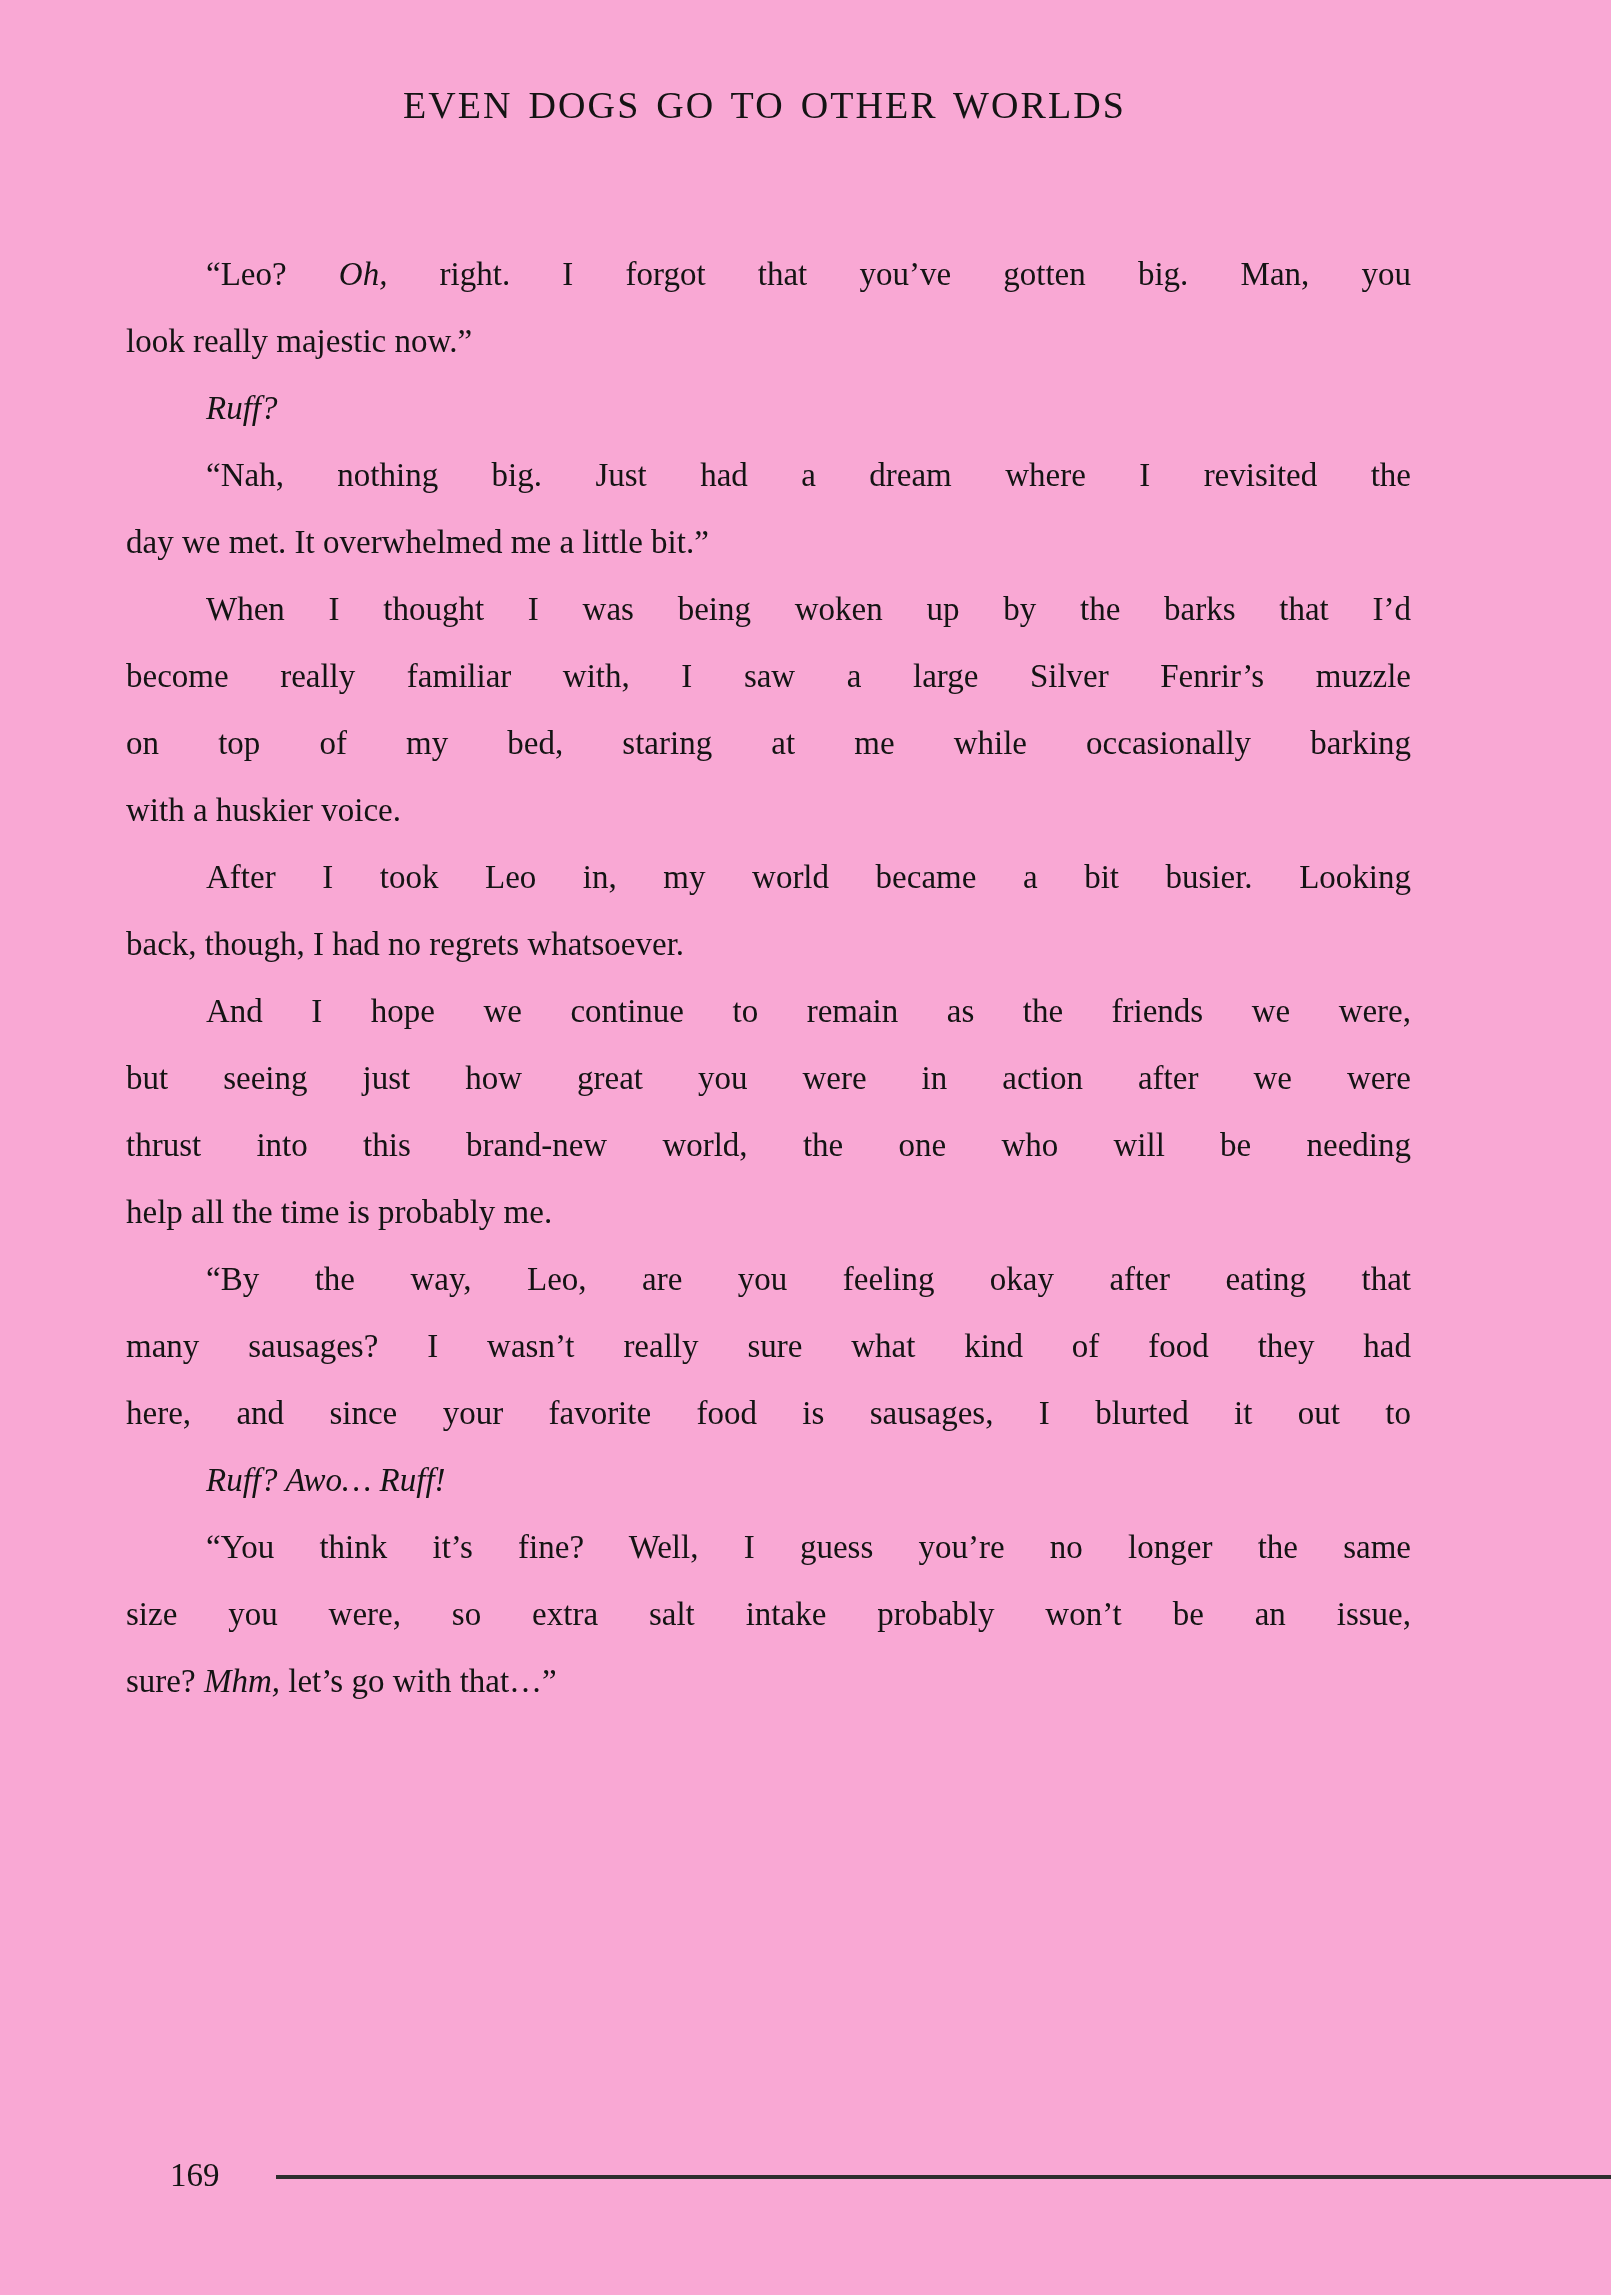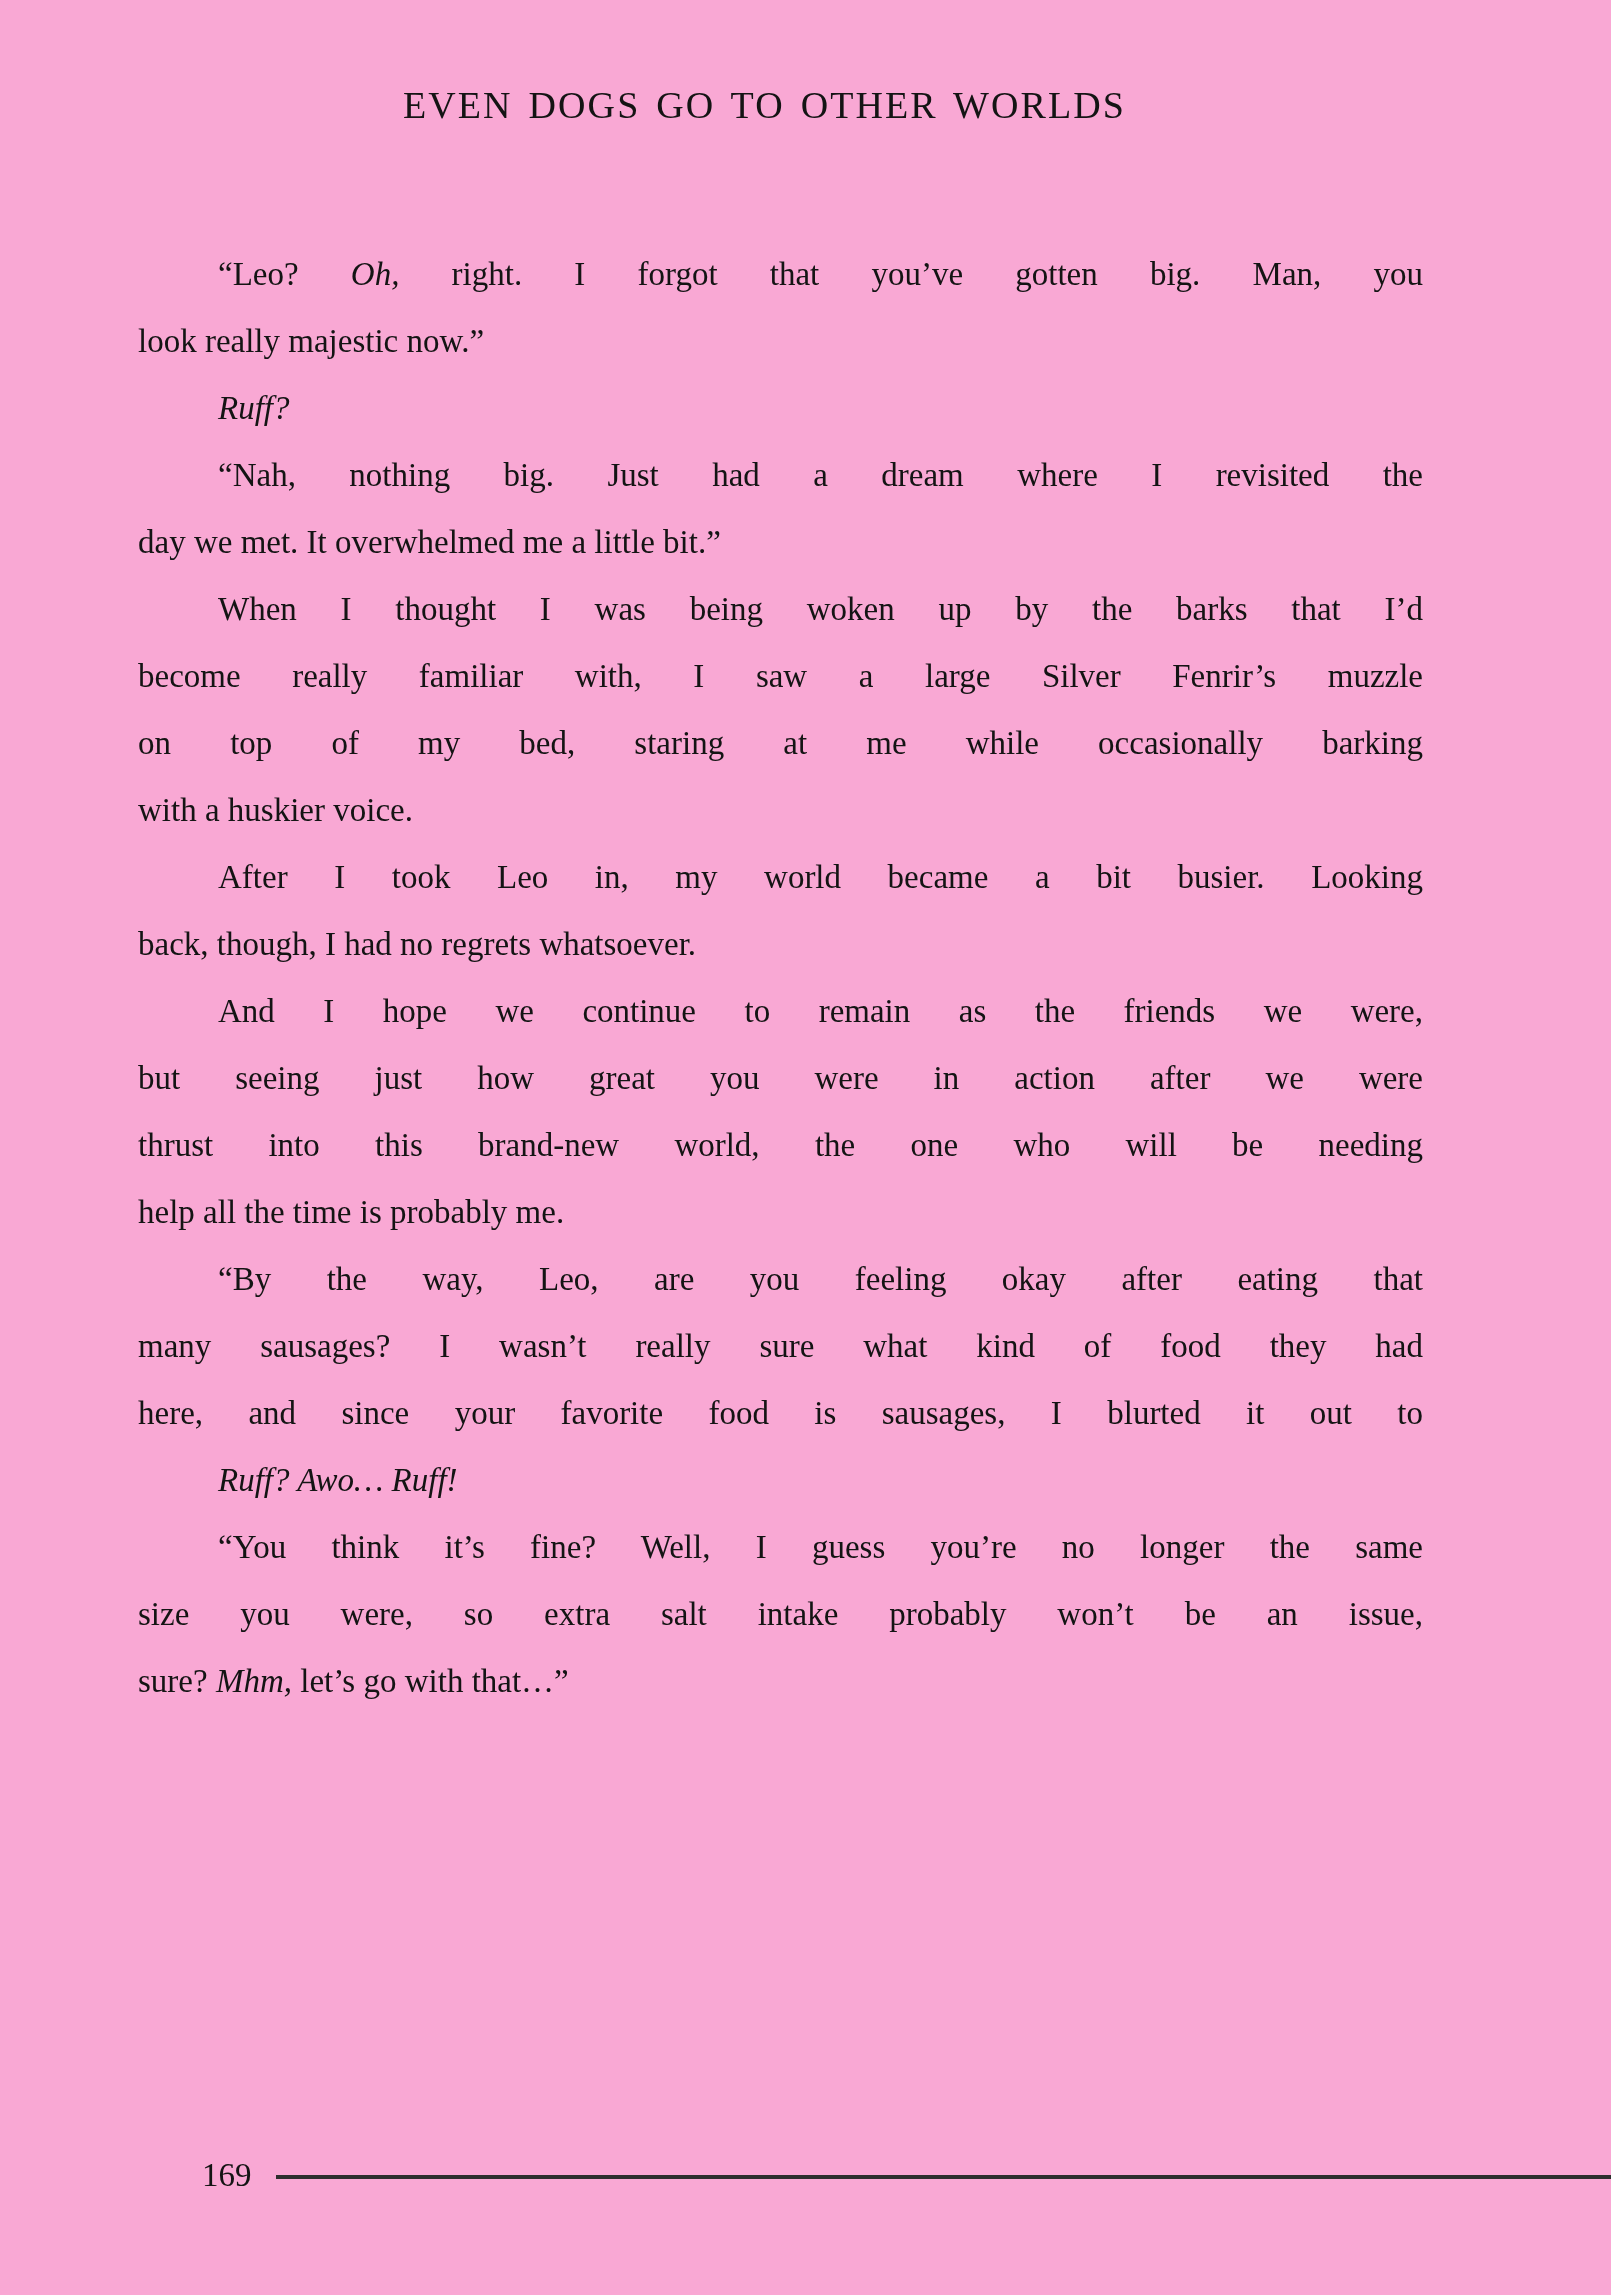--- a/index.html
+++ b/index.html
@@ -19,39 +19,38 @@
     width: 1285px;
     text-align: center;
     font-size: 38px;
     letter-spacing: 2.1px;
     word-spacing: 4.3px;
     white-space: nowrap;
   }
   .body-text {
     position: absolute;
     top: 241px;
-    left: 138px;
+    left: 126px;
     width: 1285px;
     font-size: 33px;
     line-height: 67px;
   }
   .line {
     text-align: justify;
     text-align-last: justify;
   }
   .line.last { text-align-last: left; }
   .line.first { padding-left: 80px; }
   .line em { font-style: italic; }
   .page-number {
     position: absolute;
     top: 2159px;
     left: 170px;
     font-size: 33px;
     line-height: 1;
-    margin-left: 32px;
   }
   .footer-rule {
     position: absolute;
     top: 2175px;
     left: 276px;
     width: 1335px;
     height: 3.6px;
     background: #2e2e2e;
   }
 </style>

